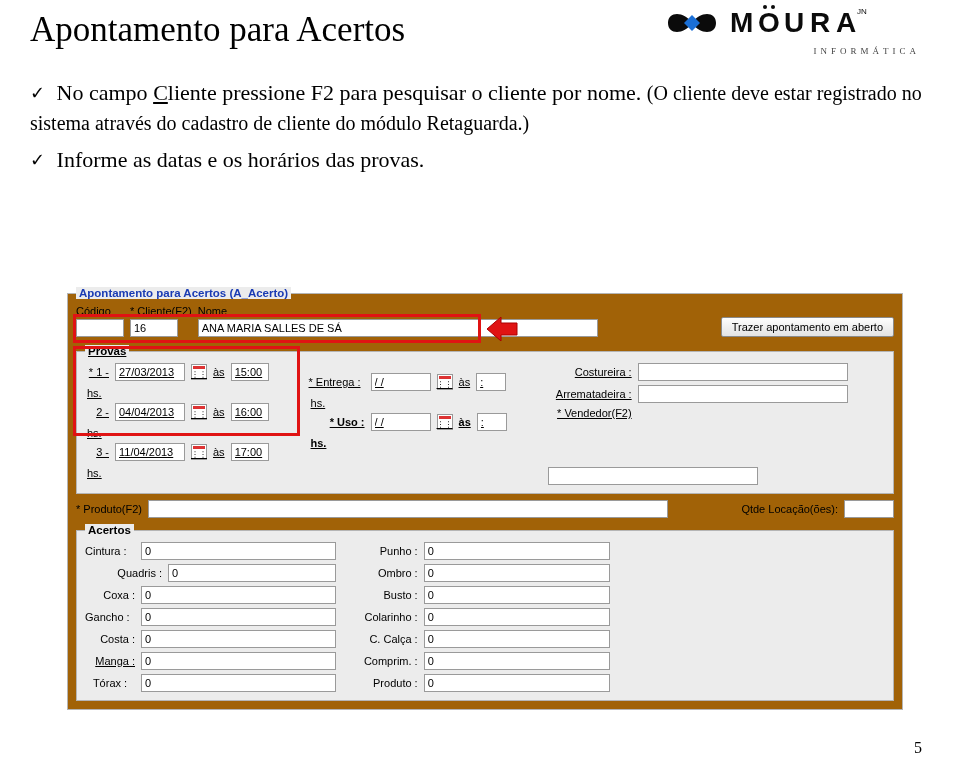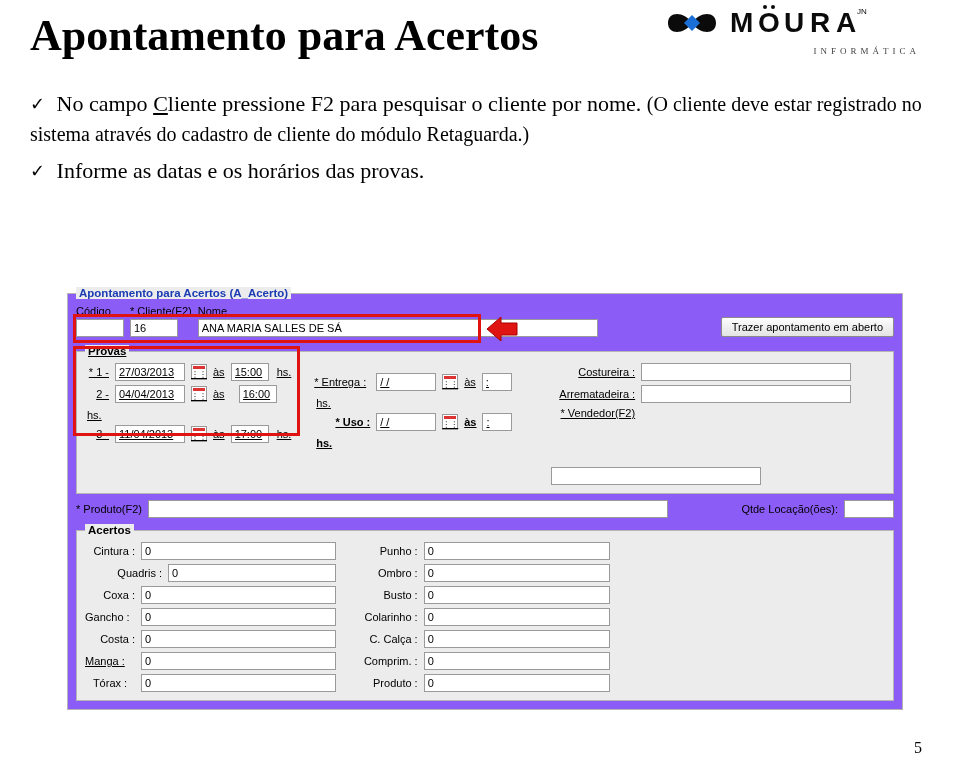--- a/index.html
+++ b/index.html
@@ -1,29 +1,29 @@
 <!DOCTYPE html>
 <html><head>
 <meta charset="utf-8">
 <style>
   * { box-sizing: border-box; margin: 0; padding: 0; }
   body { font-family: "Times New Roman", serif; background: #fff; width: 960px; }
   .page { position: relative; width: 960px; height: 763px; padding: 10px 30px 0 30px; }
-  .title { font-size: 44px; font-weight: bold; }
+  .title { font-size: 35px; font-weight: normal; }
   .logo { position: absolute; top: 2px; right: 40px; }
   .logo-sub { font-size: 9px; letter-spacing: 4px; color: #444; text-align: right; margin-top: -2px; }
   .bullets { margin-top: 28px; font-size: 22px; }
   .bullets p { margin: 8px 0; line-height: 1.35; }
   .check { font-family: Arial, sans-serif; font-size: 18px; margin-right: 6px; vertical-align: 1px; }
   .note { font-size: 20px; }
   .u { text-decoration: underline; }
 
   .app { position: absolute; left: 67px; top: 287px; width: 836px; font-family: Tahoma, Arial, sans-serif; font-size: 11px; color: #000; }
   fieldset { border: 1px solid #b5b5b5; padding: 6px 8px 8px 8px; margin: 0; background: #ececec; }
-  fieldset.root { background: #8b5cf6; }
+  fieldset.root { background: #a16207; }
   legend { background: #ececec; color: #1a3bb3; font-weight: bold; padding: 0 3px; font-size: 11.5px; }
   legend.black { color: #000; }
   .row { display: flex; align-items: center; gap: 6px; flex-wrap: wrap; }
   label.lbl { font-size: 11px; }
   input.txt { font-family: Tahoma, Arial, sans-serif; font-size: 11px; height: 18px; padding: 1px 3px; border: 1px solid #9a9a9a; background: #fff; }
   .btn { font-family: Tahoma, Arial, sans-serif; font-size: 11px; padding: 3px 10px; background: linear-gradient(#fdfdfd,#e3e3e3); border: 1px solid #8a8a8a; border-radius: 2px; cursor: pointer; }
   .cal { display:inline-flex; width:16px; height:16px; align-items:center; justify-content:center; font-size:10px; background:#fff; border:1px solid #999; cursor:pointer; position:relative; }
   .cal::before { content:""; position:absolute; top:1px; left:1px; right:1px; height:3px; background:#d33; }
   .cal-dots { position:relative; top:2px; font-size:8px; }
   .hs { margin-left:2px; }
@@ -114,21 +114,21 @@
               <input class="txt" style="width: 38px;" value="15:00">
               <label class="lbl hs">hs.</label>
             </div>
             <div class="row">
               <label class="lbl" style="width:24px; text-align:right;">2 -</label>
               <input class="txt" style="width: 70px;" value="04/04/2013">
               <span class="cal">
                   <span class="cal-dots">⋮⋮</span>
                 </span>
               <label class="lbl">às</label>
-              <input class="txt" style="width: 38px; margin-left: 8px;" value="16:00">
+              <input class="txt" style="width: 38px;" value="16:00">
               <label class="lbl hs">hs.</label>
             </div>
             <div class="row">
               <label class="lbl" style="width:24px; text-align:right;">3 -</label>
               <input class="txt" style="width: 70px;" value="11/04/2013">
               <span class="cal">
                   <span class="cal-dots">⋮⋮</span>
                 </span>
               <label class="lbl">às</label>
               <input class="txt" style="width: 38px;" value="17:00">
@@ -185,41 +185,41 @@
           <label class="lbl">Qtde Locação(ões):</label>
           <input class="txt" style="width: 50px;">
         </div>
       </div>
 
       <fieldset style="margin-top:6px;">
         <legend class="black">Acertos</legend>
         <div style="display:flex; gap:24px;">
           <div style="flex:1; display:flex; flex-direction:column; gap:4px;">
             <div class="row">
-                <label class="lbl" style="width:50px;text-align:right;">Cintura :</label>
+                <label class="lbl" style="width:50px;text-align:left;">Cintura :</label>
                 <input class="txt" style="flex: 1 1 0%;" value="0">
               </div>
             <div class="row">
                 <label class="lbl" style="width:50px;text-align:right;margin-left:27px;">Quadris :</label>
                 <input class="txt" style="flex: 1 1 0%;" value="0">
               </div>
             <div class="row">
                 <label class="lbl" style="width:50px;text-align:right;">Coxa :</label>
                 <input class="txt" style="flex: 1 1 0%;" value="0">
               </div>
             <div class="row">
                 <label class="lbl" style="width:50px;text-align:left;">Gancho :</label>
                 <input class="txt" style="flex: 1 1 0%;" value="0">
               </div>
             <div class="row">
                 <label class="lbl" style="width:50px;text-align:right;">Costa :</label>
                 <input class="txt" style="flex: 1 1 0%;" value="0">
               </div>
             <div class="row">
-                <label class="lbl" style="width:50px;text-decoration:underline;">Manga :</label>
+                <label class="lbl" style="width:50px;text-align:right;text-decoration:underline;">Manga :</label>
                 <input class="txt" style="flex: 1 1 0%;" value="0">
               </div>
             <div class="row">
                 <label class="lbl" style="width:50px;text-align:center;">Tórax :</label>
                 <input class="txt" style="flex: 1 1 0%;" value="0">
               </div>
           </div>
           <div style="flex:1; display:flex; flex-direction:column; gap:4px;">
             <div class="row">
                 <label class="lbl" style="width:58px;text-align:right;">Punho :</label>

